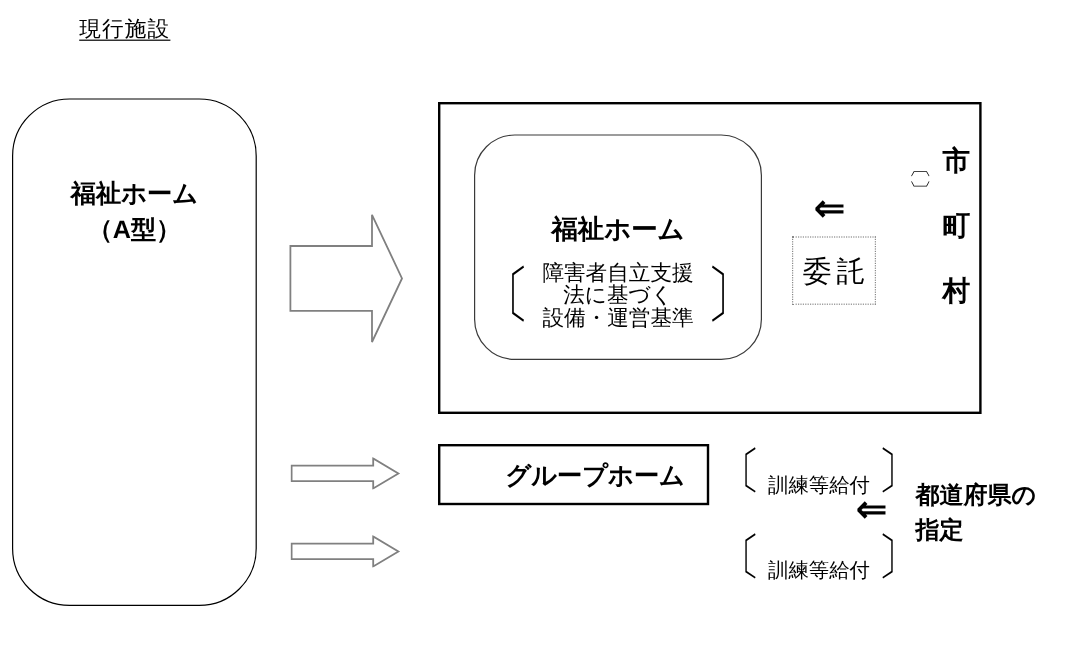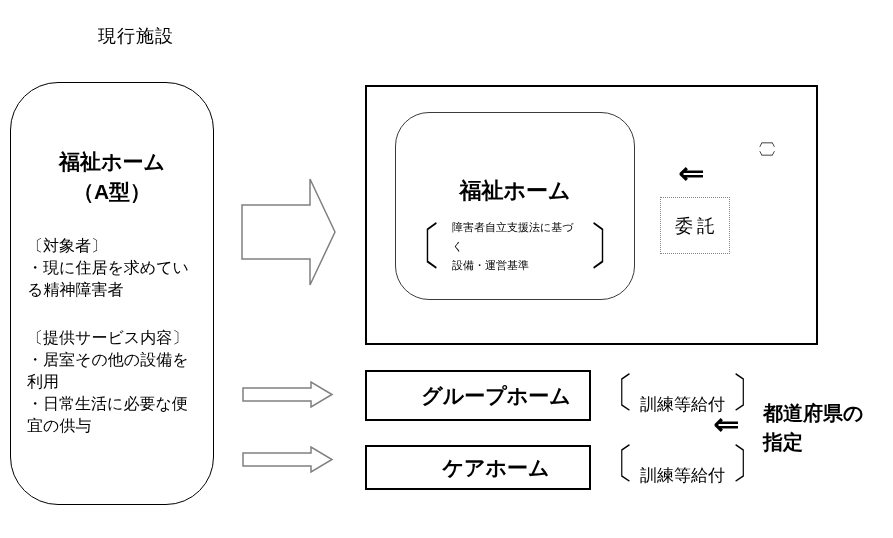--- a/index.html
+++ b/index.html
@@ -1,20 +1,20 @@
 <!DOCTYPE html>
 <html><head>
 <meta charset="utf-8">
 <style>
   html,body { margin:0; padding:0; background:#ffffff; }
   body { font-family:"Liberation Sans","DejaVu Sans",sans-serif; color:#000; }
   .canvas { position:relative; width:893px; height:538px; background:#fff; overflow:hidden; }
 
-  .heading { position:absolute; top:24px; font-size:18px; letter-spacing:1px;
-             text-underline-offset:3px; white-space:nowrap;margin-left:32px; }
+  .heading { position:absolute; top:12px; font-size:18px; letter-spacing:1px;
+             text-decoration:underline; text-underline-offset:3px; white-space:nowrap; }
   .heading-current { left:66px; }
   .heading-new { left:362px; }
 
   
   .left-box { position:absolute; left:10px; top:82px; width:204px; height:423px;
               border:1px solid #000; border-radius:48px; box-sizing:border-box; }
   .left-title { position:absolute; left:0; right:0; top:64px; text-align:center;
                 font-size:21px; font-weight:bold; line-height:30px; }
   .note-block { position:absolute; left:16px; right:8px; font-size:16px; line-height:22px;
                 white-space:pre-line; }
@@ -28,27 +28,27 @@
   .big-rect { position:absolute; left:365px; top:85px; width:453px; height:260px;
               border:2px solid #000; box-sizing:border-box; background:#fff; }
 
   .inner-round { position:absolute; left:28px; top:25px; width:240px; height:188px;
                  border:1.5px solid #3a3a3a; border-radius:34px; box-sizing:border-box; }
   .inner-title { position:absolute; left:0; right:0; top:66px; text-align:center;
                  font-size:22px; font-weight:bold; line-height:24px; }
   .standards-row { position:absolute; left:0; right:0; top:104px; height:58px;
                    display:flex; justify-content:center; align-items:center; gap:4px; }
   .big-bracket { font-size:52px; line-height:52px; font-weight:300; transform:scaleX(.75); }
-  .standards-text { font-size:11px; line-height:19px; white-space:pre-line; }
+  .standards-text { font-size:18px; line-height:19px; text-align:center; white-space:pre-line; }
 
   .consign-arrow { position:absolute; left:311px; top:70px; font-size:32px; line-height:32px;
                    font-weight:bold; }
   .consign-box { position:absolute; left:293px; top:110px; width:70px; height:57px;
                  border:1px dotted #888; box-sizing:border-box; display:flex;
-                 align-items:center; justify-content:center; font-size:18px; letter-spacing:4px;
+                 align-items:center; justify-content:center; font-size:24px; letter-spacing:4px;
                  padding-left:4px; }
 
   
   .muni-program { position:absolute; left:388px; top:46px; width:20px; }
   .muni-program .vchars { width:20px; font-size:17px; line-height:22px; text-align:center;
                           word-break:break-all; }
   .vbracket { display:block; width:20px; height:15px; text-align:center; font-size:17px;
               line-height:13px; transform:rotate(90deg); }
   .vbracket.bottom { margin-top:2px; }
   .vbracket.top { margin-bottom:2px; }
@@ -79,28 +79,20 @@
 </head>
 <body>
 
 <div class="canvas">
 
   <div class="heading heading-current">現行施設</div>
 
   <div class="left-box">
     <div class="left-title" style="white-space:pre-line;">福祉ホーム
 （A型）</div>
-    <div class="note-block note-target">〔対象者〕
-・現に住居を求めてい
-る精神障害者</div>
-    <div class="note-block note-service">〔提供サービス内容〕
-・居室その他の設備を
-利用
-・日常生活に必要な便
-宜の供与</div>
   </div>
 
   <svg class="big-arrow" width="97" height="112" viewBox="0 0 97 112">
     <polygon class="outline-shape" points="2,29 70,29 70,3 95,56 70,109 70,83 2,83"></polygon>
   </svg>
 
   <div class="big-rect">
 
     <div class="inner-round">
       <div class="inner-title">福祉ホーム</div>
@@ -112,37 +104,37 @@
       </div>
     </div>
 
     <div class="consign-arrow">⇐</div>
     <div class="consign-box">委託</div>
 
     <div class="muni-program">
       <span class="vbracket top">〔</span>
       <span class="vbracket bottom">〕</span>
     </div>
+    <div class="muni-name">市町村</div>
 
   </div>
 
   <svg class="small-arrow" style="top:381px;" width="92" height="27" viewBox="0 0 92 27">
     <polygon class="outline-shape" points="1,7 69,7 69,1 90,13.5 69,26 69,20 1,20"></polygon>
   </svg>
   <div class="home-box gh-box">グループホーム</div>
   <div class="benefit gh-benefit">
     <span class="tall-bracket">〔</span>
     <span class="benefit-text">訓練等給付</span>
     <span class="tall-bracket">〕</span>
   </div>
 
   <svg class="small-arrow" style="top:446px;" width="92" height="27" viewBox="0 0 92 27">
     <polygon class="outline-shape" points="1,7 69,7 69,1 90,13.5 69,26 69,20 1,20"></polygon>
   </svg>
-  <div class="home-box ch-box">ケアホーム</div>
   <div class="benefit ch-benefit">
     <span class="tall-bracket">〔</span>
     <span class="benefit-text">訓練等給付</span>
     <span class="tall-bracket">〕</span>
   </div>
 
   <div class="pref-arrow">⇐</div>
   <div class="pref-label">都道府県の
 指定</div>
 

